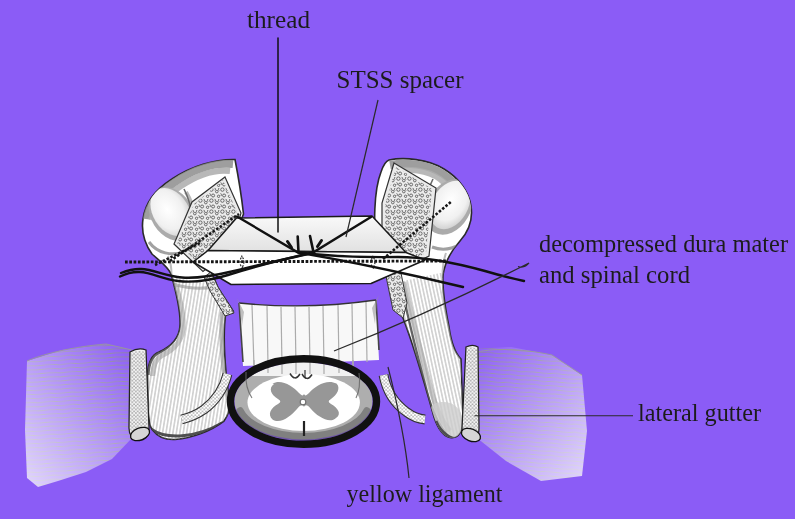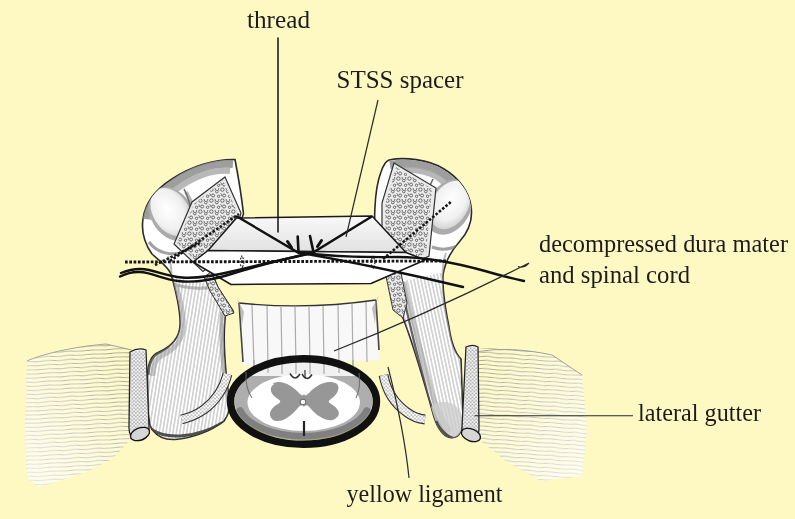--- a/index.html
+++ b/index.html
@@ -1,16 +1,16 @@
 <!DOCTYPE html>
 <html><head>
 <meta charset="utf-8">
 <style>
   html,body{margin:0;padding:0;background:#fff;}
-  #stage{position:relative;width:795px;height:519px;background:#fef9c3;overflow:hidden;}
+  #stage{position:relative;width:795px;height:519px;background:#8b5cf6;overflow:hidden;}
   svg{position:absolute;left:0;top:0;}
   text{font-family:"Liberation Serif",serif;fill:#1c1c1c;}
 </style>
 </head>
 <body>
 <div id="stage">
 <svg width="795" height="519" viewBox="0 0 795 519">
 <defs>
   <pattern id="squig" width="11" height="11" patternUnits="userSpaceOnUse">
     <g fill="none" stroke="#4a4a4a" stroke-width="0.8">

